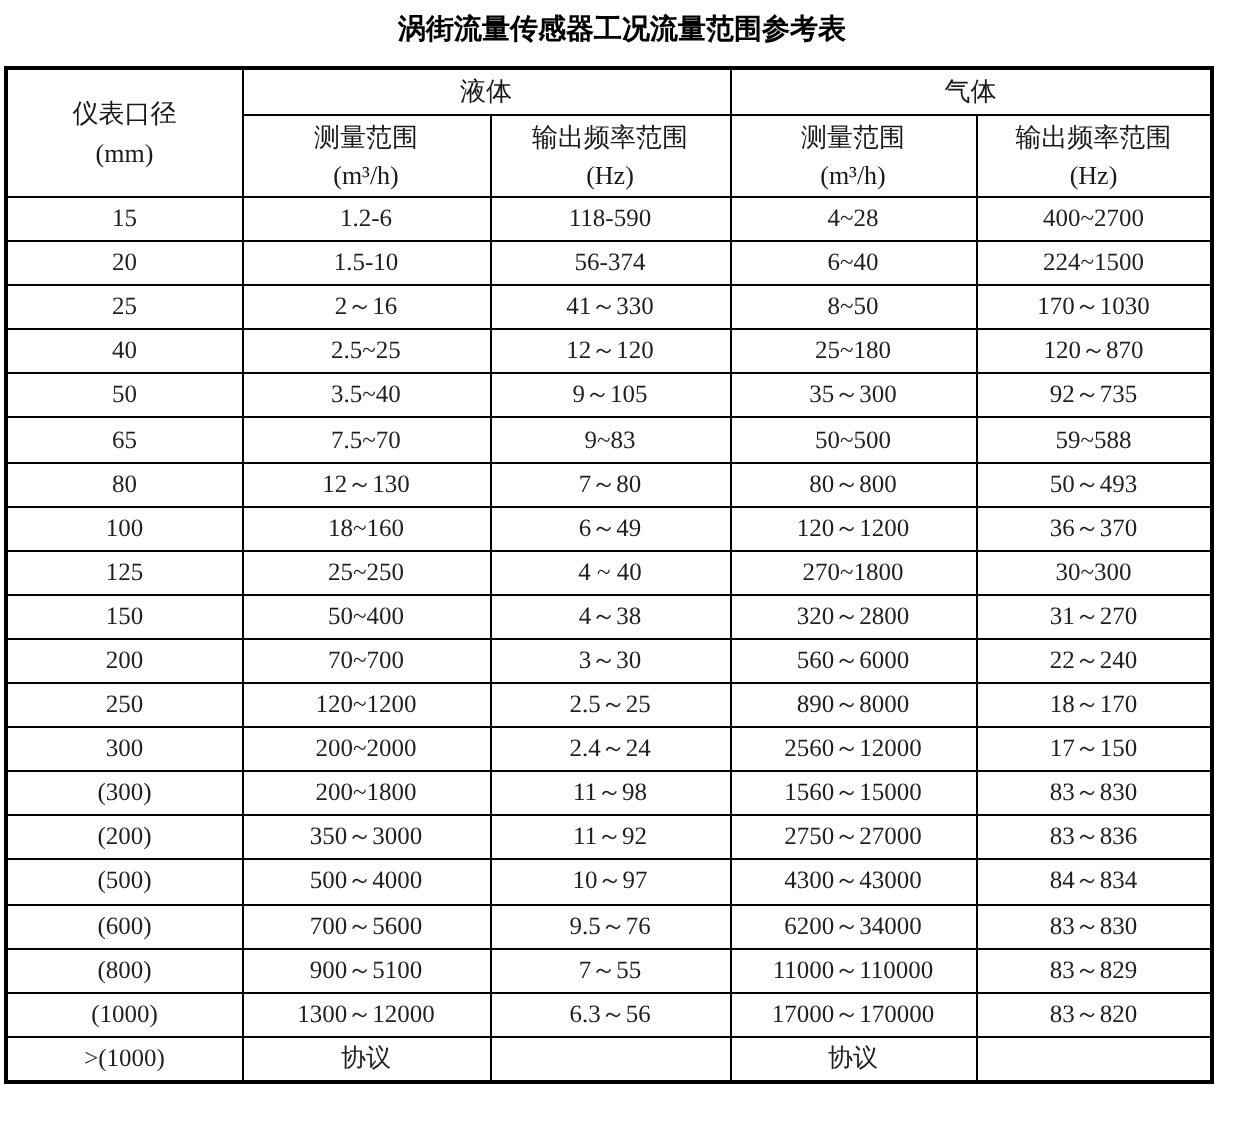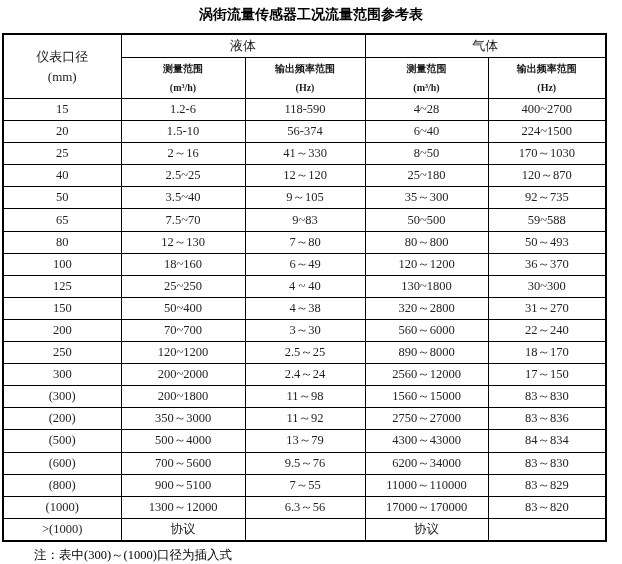--- a/index.html
+++ b/index.html
@@ -35,21 +35,21 @@
     border: 1px solid #000000;
     text-align: center;
     vertical-align: middle;
     font-weight: normal;
     padding: 0;
     overflow: hidden;
     white-space: nowrap;
   }
   
   tr.group-row th { height: 22px; font-size: 13px; }
-  tr.sub-row th { height: 40px; font-size: 10px; line-height: 19px; font-weight: bold; }
+  tr.sub-row th { height: 40px; font-size: 13px; line-height: 19px; }
   th.diameter-head { font-size: 13px; line-height: 20px; }
   
   tbody td {
     height: 21.1px;
     font-size: 12.5px;
     color: #1f1f1f;
   }
   .note {
     margin: 5px 0 0 34px;
     font-size: 12.5px;
@@ -153,21 +153,21 @@
           <td>100</td>
           <td>18~160</td>
           <td>6～49</td>
           <td>120～1200</td>
           <td>36～370</td>
         </tr>
         <tr>
           <td>125</td>
           <td>25~250</td>
           <td>4 ~ 40</td>
-          <td>130~1800</td>
+          <td>270~1800</td>
           <td>30~300</td>
         </tr>
         <tr>
           <td>150</td>
           <td>50~400</td>
           <td>4～38</td>
           <td>320～2800</td>
           <td>31～270</td>
         </tr>
         <tr>
@@ -201,21 +201,21 @@
         <tr>
           <td>(200)</td>
           <td>350～3000</td>
           <td>11～92</td>
           <td>2750～27000</td>
           <td>83～836</td>
         </tr>
         <tr>
           <td>(500)</td>
           <td>500～4000</td>
-          <td>13～79</td>
+          <td>10～97</td>
           <td>4300～43000</td>
           <td>84～834</td>
         </tr>
         <tr>
           <td>(600)</td>
           <td>700～5600</td>
           <td>9.5～76</td>
           <td>6200～34000</td>
           <td>83～830</td>
         </tr>
@@ -236,15 +236,14 @@
         <tr>
           <td>&gt;(1000)</td>
           <td>协议</td>
           <td></td>
           <td>协议</td>
           <td></td>
         </tr>
       </tbody>
   </table>
 
-  <div class="note">注：表中(300)～(1000)口径为插入式</div>
 
 </div>
 
 </body></html>

